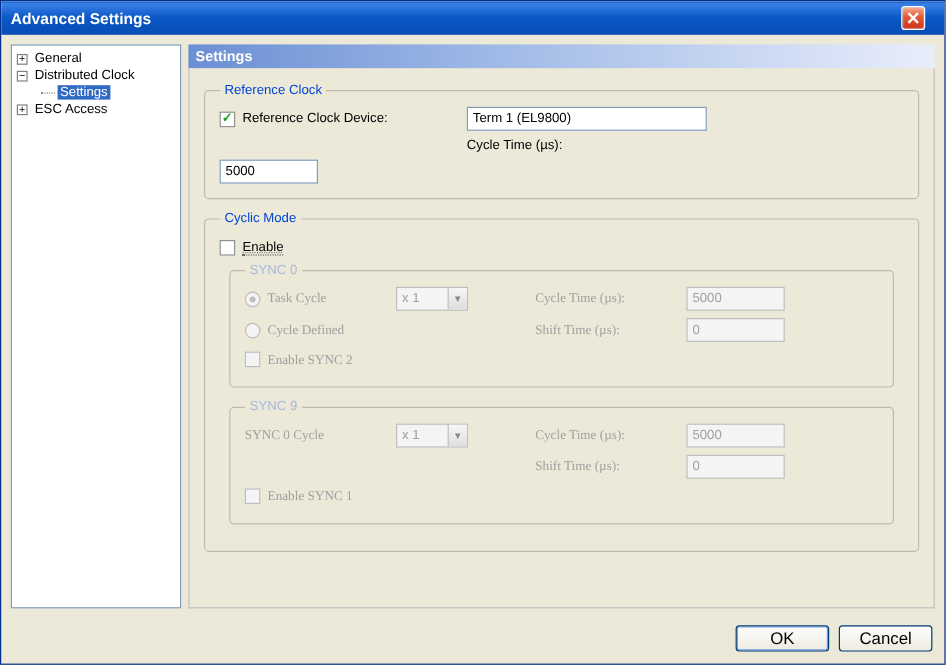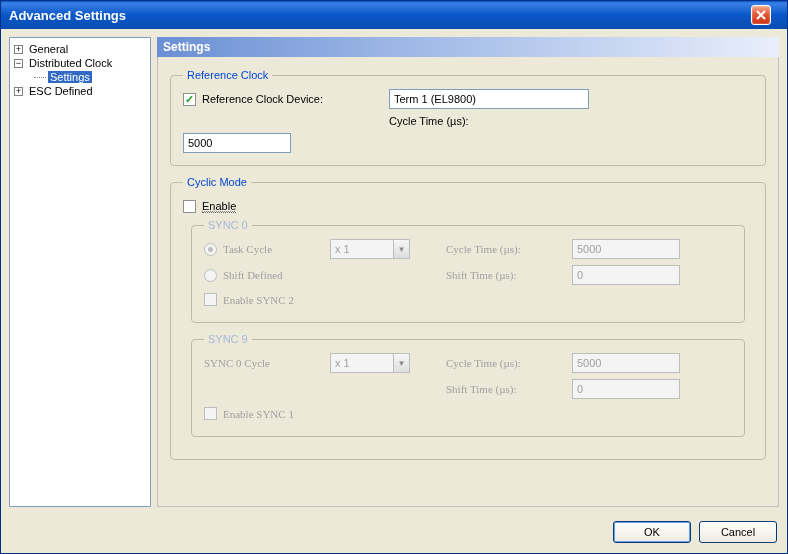--- a/index.html
+++ b/index.html
@@ -157,28 +157,28 @@
     .radio.disabled.checked::after { background:#bdbdbd; }
     input.text-input {
       border: 1px solid #7f9db9;
       background: #fff;
       height: 20px;
       padding: 1px 4px;
       font-family: inherit;
       font-size: 11px;
       width: 200px;
     }
-    input.text-input.small { width: 108px; }
+    input.text-input.small { width: 82px; }
     input.text-input:disabled { background: #f4f4f4; color: #a0a0a0; border-color:#bdbdbd;}
     .combo {
       display: inline-flex;
       border: 1px solid #bdbdbd;
       background: #f4f4f4;
       height: 20px;
-      width: 80px;
+      width: 60px;
       align-items: center;
       color: #a0a0a0;
     }
     .combo-text { flex: 1; padding: 0 4px; }
     .combo-btn {
       width: 16px;
       height: 100%;
       display: flex;
       align-items: center;
       justify-content: center;
@@ -200,21 +200,21 @@
       padding: 6px 10px 0 0;
       gap: 8px;
     }
     .btn {
       min-width: 78px;
       height: 22px;
       border: 1px solid #003c74;
       border-radius: 3px;
       background: linear-gradient(to bottom, #ffffff, #eeeae0);
       font-family: inherit;
-      font-size: 11px;
+      font-size: 14px;
       cursor: pointer;
       padding: 0 12px;
     }
     .btn.default { box-shadow: 0 0 0 1px #699eee inset; }
     .sub-fieldset-wrap { padding-left: 8px; padding-right: 8px;}
     .sync-fieldset { margin-top:6px; }
     .refclk-grid {
       display: grid;
       grid-template-columns: 200px 210px;
       gap: 6px 6px;
@@ -246,21 +246,21 @@
     <div class="tree-item">
       <span class="tree-expand">−</span>
       <span class="tree-label">Distributed Clock</span>
     </div>
     <div class="tree-item tree-indent-2 tree-selected">
       <span class="tree-dots"></span>
       <span class="tree-label">Settings</span>
     </div>
     <div class="tree-item">
       <span class="tree-expand">+</span>
-      <span class="tree-label">ESC Defined</span>
+      <span class="tree-label">ESC Access</span>
     </div>
   </div>
 
   <div class="settings-panel">
     <div class="panel-header">
       <span>Settings</span>
     </div>
     <div class="panel-body">
 
       <fieldset>
@@ -302,21 +302,21 @@
                 <div class="combo">
                   <span class="combo-text">x 1</span>
                   <span class="combo-btn">▾</span>
                 </div>
               </div>
               <label class="disabled-text lbl">Cycle Time (µs):</label>
               <input class="text-input small" type="text" disabled="" value="5000" style="">
 
               <div class="row" style="margin:0;">
                 <span class="radio disabled"></span>
-                <label class="disabled-text">Shift Defined</label>
+                <label class="disabled-text">Cycle Defined</label>
               </div>
               <div></div>
               <label class="disabled-text lbl">Shift Time (µs):</label>
               <input class="text-input small" type="text" disabled="" value="0" style="">
             </div>
             <div class="row enable-sync-row">
               <span class="chk disabled"></span>
               <label class="disabled-text">Enable SYNC 2</label>
             </div>
           </fieldset>

